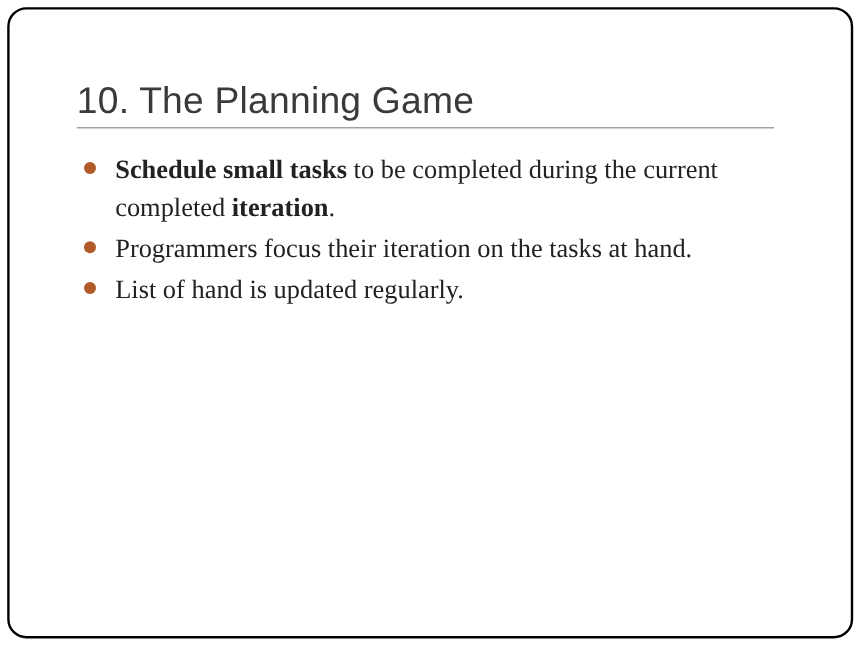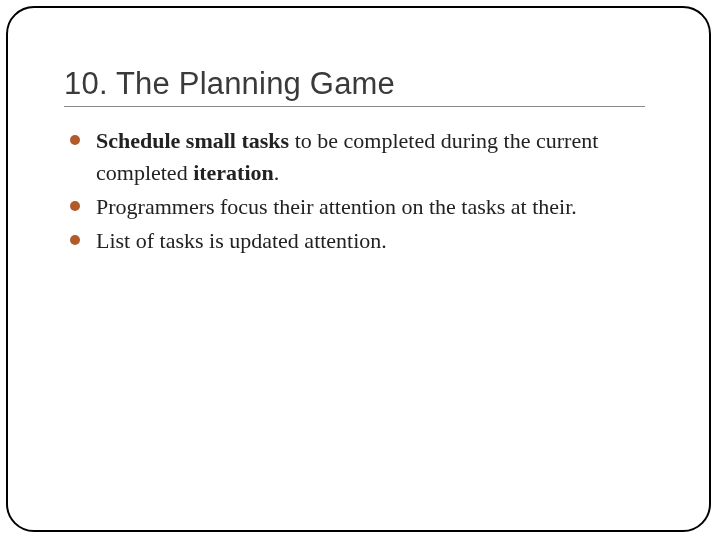--- a/index.html
+++ b/index.html
@@ -10,21 +10,21 @@
     font-family: Georgia, "Times New Roman", serif;
     color: #2a2a2a;
   }
   .slide-frame {
     position: absolute;
     top: 6px;
     left: 6px;
     right: 6px;
     bottom: 6px;
     border: 2px solid #000;
-    border-radius: 28px;
+    border-radius: 16px;
     padding: 58px 64px 40px 56px;
   }
   .title {
     font-size: 31px;
     font-weight: 400;
     color: #3a3a3a;
     letter-spacing: 0.2px;
     margin-bottom: 4px;
     font-family: "Trebuchet MS", "Segoe UI", Arial, sans-serif;
   }
@@ -58,16 +58,16 @@
   .bold { font-weight: 700; font-family: Liberation Serif, serif; }
 </style>
 </head>
 <body>
 
 <div class="slide-frame">
   <h1 class="title">10. The Planning Game</h1>
   <div class="title-underline"></div>
   <ul class="bullets" id="bullet-list">
       <li><span class="dot"></span><span class="bold">Schedule small tasks</span><span> to be completed during the current completed </span><span class="bold">iteration</span><span>.</span></li>
-      <li><span class="dot"></span><span>Programmers focus their attention on the tasks at their.</span></li>
-      <li><span class="dot"></span><span>List of tasks is updated attention.</span></li>
+      <li><span class="dot"></span><span>Programmers focus their iteration on the tasks at hand.</span></li>
+      <li><span class="dot"></span><span>List of hand is updated regularly.</span></li>
     </ul>
 </div>
 
 </body></html>

